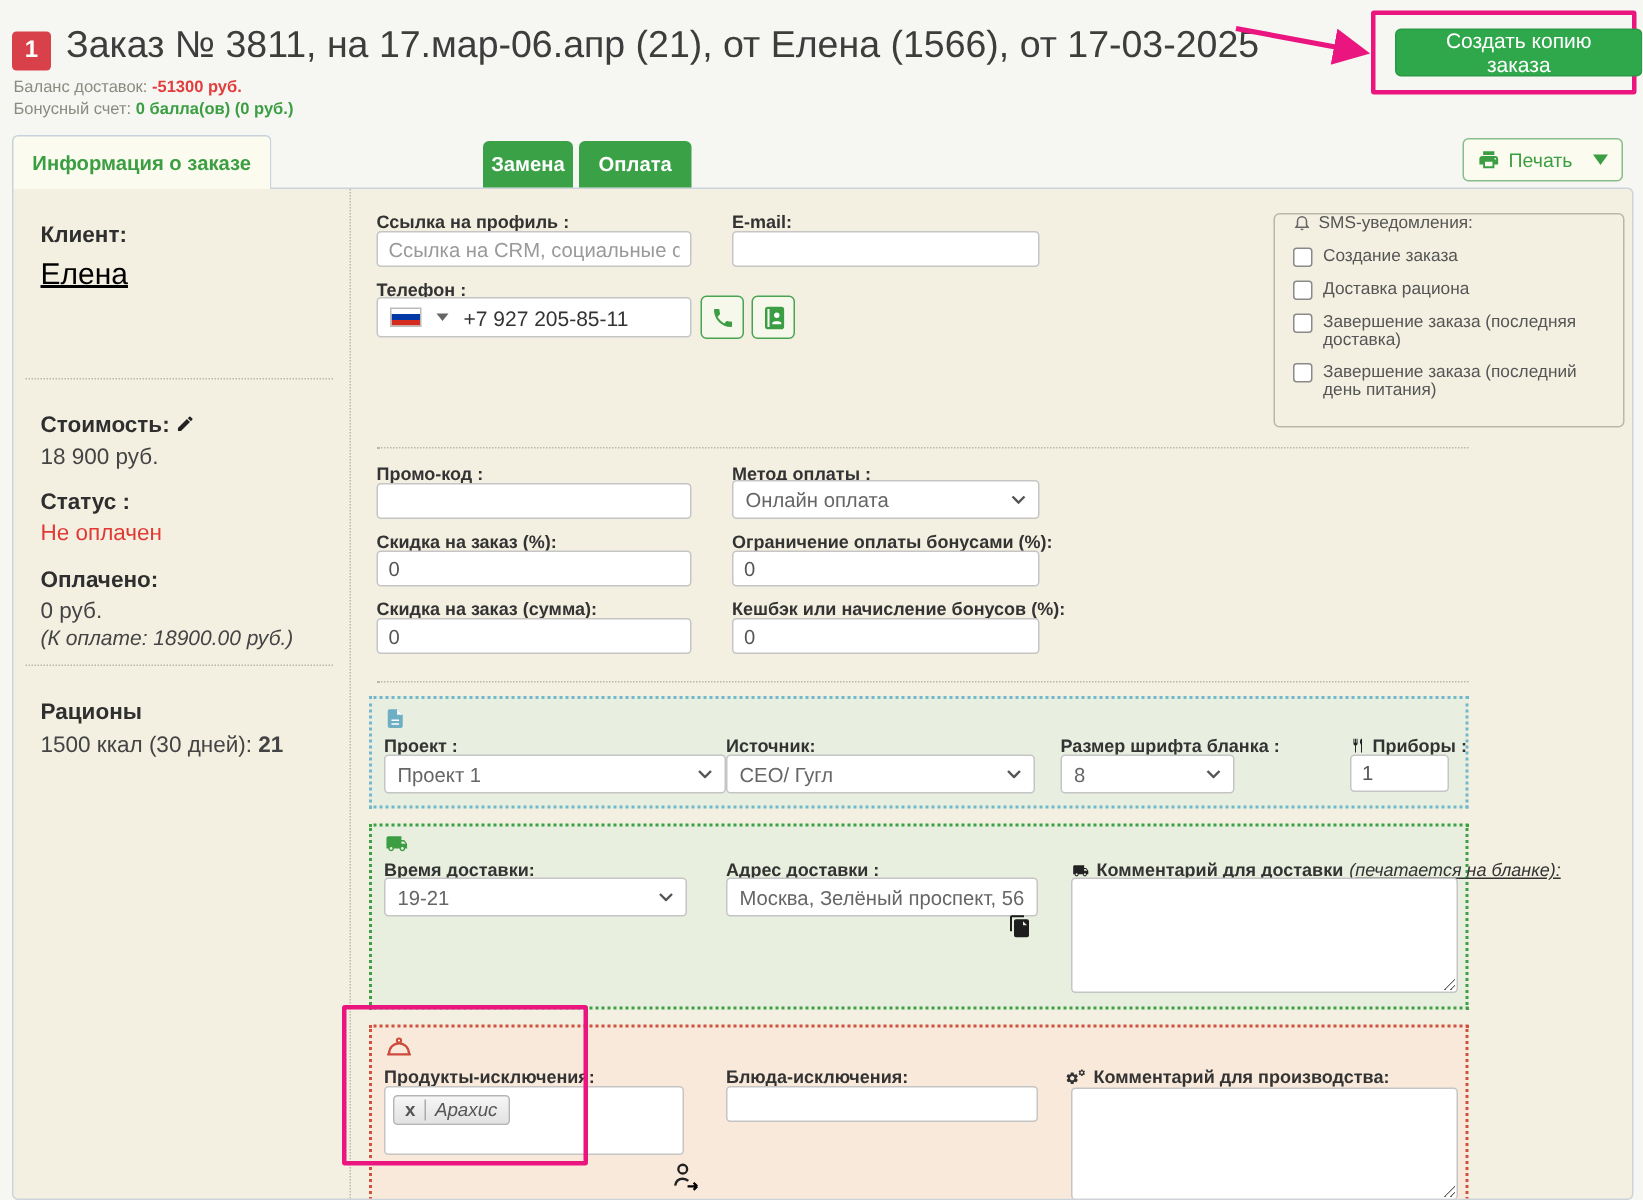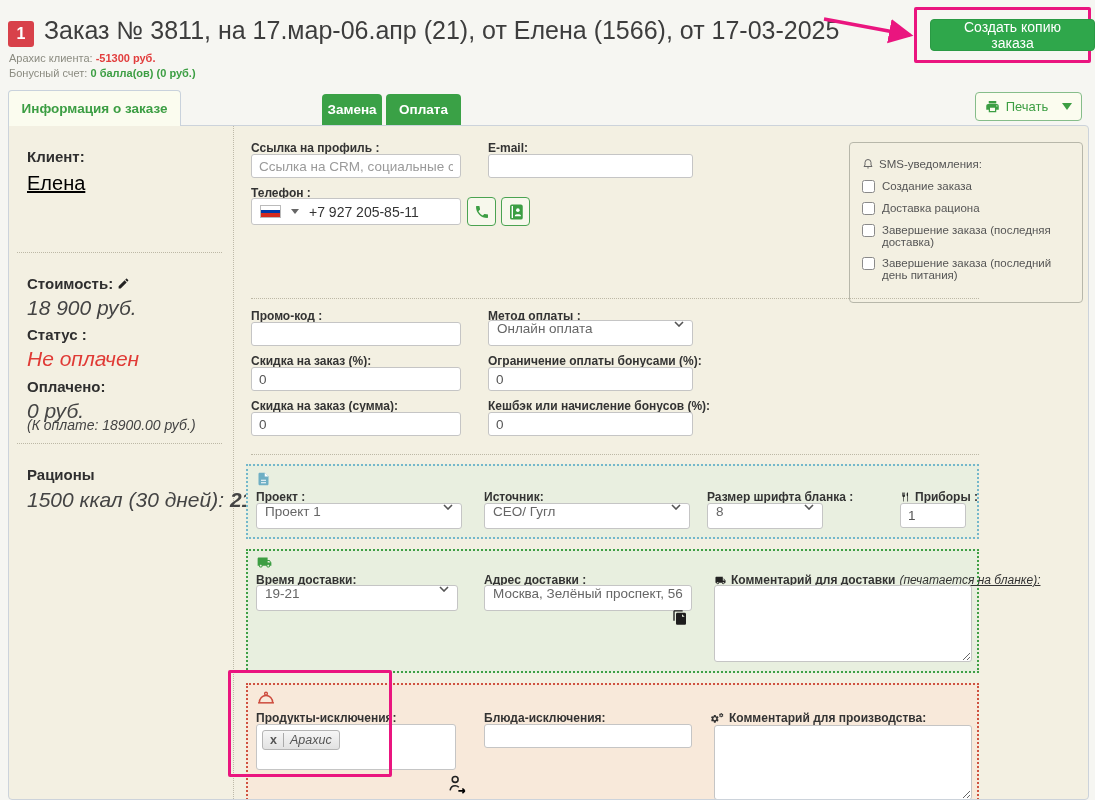--- a/index.html
+++ b/index.html
@@ -39,52 +39,52 @@
     border-top:7px solid #3c9e43; margin-left:8px; }
 
   
   .panel { position:absolute; left:8px; top:125px; width:1081px; height:675px; background:#f3f0e2;
     border:1px solid #ccd3db; border-radius:0 4px 4px 4px; overflow:hidden; z-index:4; }
 
   
   .sidebar { position:absolute; left:0; top:0; width:225px; height:675px; border-right:1px dotted #bdb9a8; }
   .sb { position:absolute; left:18px; white-space:nowrap; }
   .sb-label { font-size:15px; font-weight:bold; color:#2f2f2f; }
-  .sb-val { font-size:21px; color:#444;font-style:italic; }
+  .sb-val { font-size:15px; color:#444; }
   .client-link { font-size:20px; color:#000000; text-decoration:underline; cursor:pointer; }
   .sb-sep { position:absolute; left:8px; width:205px; border-top:1px dotted #bcb8a6; }
   .status-red { color:#e03a35; }
   .sb-italic { font-style:italic; font-size:14px; color:#444; }
 
   
   .lbl { position:absolute; font-size:12px; font-weight:bold; color:#333; white-space:nowrap; display:flex; align-items:center; gap:4px; }
   .lbl .note { font-weight:normal; font-style:italic;text-decoration:underline; }
   .inp { position:absolute; height:24px; background:#fff; border:1px solid #c5c5c5; border-radius:3px;
     font-size:13.5px; color:#555; padding:0 7px; font-family:inherit; outline:none; }
   .inp::placeholder { color:#9a9a9a; }
   .sel { position:absolute; height:26px; background:#fff; border:1px solid #c5c5c5; border-radius:3px;
-    display:flex; align-items:flex-start; justify-content:space-between; padding:0 8px; font-size:13.5px; color:#666;
+    display:flex; align-items:center; justify-content:space-between; padding:0 8px; font-size:13.5px; color:#666;
     cursor:pointer; white-space:nowrap; overflow:hidden; }
   .ta { position:absolute; background:#fff; border:1px solid #c5c5c5; border-radius:3px; resize:both;
     font-family:inherit; font-size:13px; color:#555; outline:none; }
   .hsep { position:absolute; left:242px; width:728px; border-top:1px dotted #bcb8a6; }
 
   .icon-btn { position:absolute; width:29px; height:29px; background:#f7f8ec; border:1px solid #4aa351;
     border-radius:4px; display:flex; align-items:center; justify-content:center; cursor:pointer; }
 
   .flag { width:21px; height:13px; border:1px solid #bbb; display:inline-block;
     background:linear-gradient(#ffffff 33%, #0039a6 33%, #0039a6 66%, #d52b1e 66%); }
   .flag-caret { width:0; height:0; border-left:4px solid transparent; border-right:4px solid transparent;
     border-top:5px solid #666; margin-left:6px; }
   .phone-box { position:absolute; height:27px; background:#fff; border:1px solid #c5c5c5; border-radius:3px;
     display:flex; align-items:center; padding:0 8px; font-size:14px; color:#333; gap:4px; }
 
   
-  .sms-box { position:absolute; left:840px; top:16px; width:234px; height:161px; border:1px solid #b7b7aa;
-    border-radius:4px; padding:15px 12px; font-size:11.5px; color:#555; }
+  .sms-box { position:absolute; left:840px; top:16px; width:234px; height:143px; border:1px solid #b7b7aa;
+    border-radius:4px; padding:0 12px; font-size:11.5px; color:#555; }
   .sms-title { display:flex; align-items:center; gap:5px; margin-bottom:10px; }
   .sms-opt { display:flex; gap:7px; margin-bottom:9px; cursor:pointer; }
   .cb { width:13px; height:13px; background:#fff; border:1px solid #8a8a8a; border-radius:2.5px; flex:0 0 auto; }
 
   
   .dbox { position:absolute; left:237px; width:733px; }
   .box-project { top:338px; height:75px; background:#e9efe0; border:2px dotted #74b7cb; }
   .box-delivery { top:423px; height:124px; background:#e8efdf; border:2px dotted #3f9f45; }
   .box-production { top:557px; height:240px; background:#f8e9da; border:2px dotted #cf5240; }
   .bx { position:absolute; }
@@ -96,21 +96,21 @@
   .tag .txt { font-style:italic; border-left:1px solid #aaa; padding-left:6px; }
 </style>
 </head>
 <body>
 
 <div class="page">
 
   <div class="order-badge">1</div>
   <div class="order-title">Заказ № 3811, на 17.мар-06.апр (21), от Елена (1566), от 17-03-2025</div>
   <div class="meta-line meta-balance">
-    <span>Арахис клиента:</span>
+    <span>Баланс доставок:</span>
     <span class="val-red">-51300 руб.</span>
   </div>
   <div class="meta-line meta-bonus">
     <span>Бонусный счет:</span>
     <span class="val-green">0 балла(ов) (0 руб.)</span>
   </div>
 
   <div class="ann-box ann1"></div>
   <svg class="ann-arrow" width="104" height="34">
     <defs>
@@ -233,21 +233,21 @@
     <input class="inp" style="left: 479px; top: 286px; width: 205px;" value="0">
 
     <div class="hsep" style="top:328px"></div>
 
     <div class="dbox box-project">
       <svg class="bx" style="left:8px; top:5px" width="15" height="16" viewBox="0 0 24 24">
         <path fill="#6fafc4" d="M14 2H6c-1.1 0-2 .9-2 2v16c0 1.1.9 2 2 2h12c1.1 0 2-.9 2-2V8l-6-6z"></path>
         <path fill="#fff" d="M14 2v6h6M8 13h8v1.6H8zm0 4h8v1.6H8z"></path>
       </svg>
       <div class="lbl bx" style="left:8px; top:24px">Проект :</div>
-      <div class="sel bx" style="left:8px; top:37px; width:206px">
+      <div class="sel bx" style="left:8px; top:37px; width:228px">
         <span>Проект 1</span>
         <svg width="10" height="6" viewBox="0 0 10 6">
             <path d="M1 1l4 4 4-4" fill="none" stroke="#555" stroke-width="1.6"></path>
           </svg>
       </div>
       <div class="lbl bx" style="left:236px; top:24px">Источник:</div>
       <div class="sel bx" style="left:236px; top:37px; width:206px">
         <span>СЕО/ Гугл</span>
         <svg width="10" height="6" viewBox="0 0 10 6">
             <path d="M1 1l4 4 4-4" fill="none" stroke="#555" stroke-width="1.6"></path>

